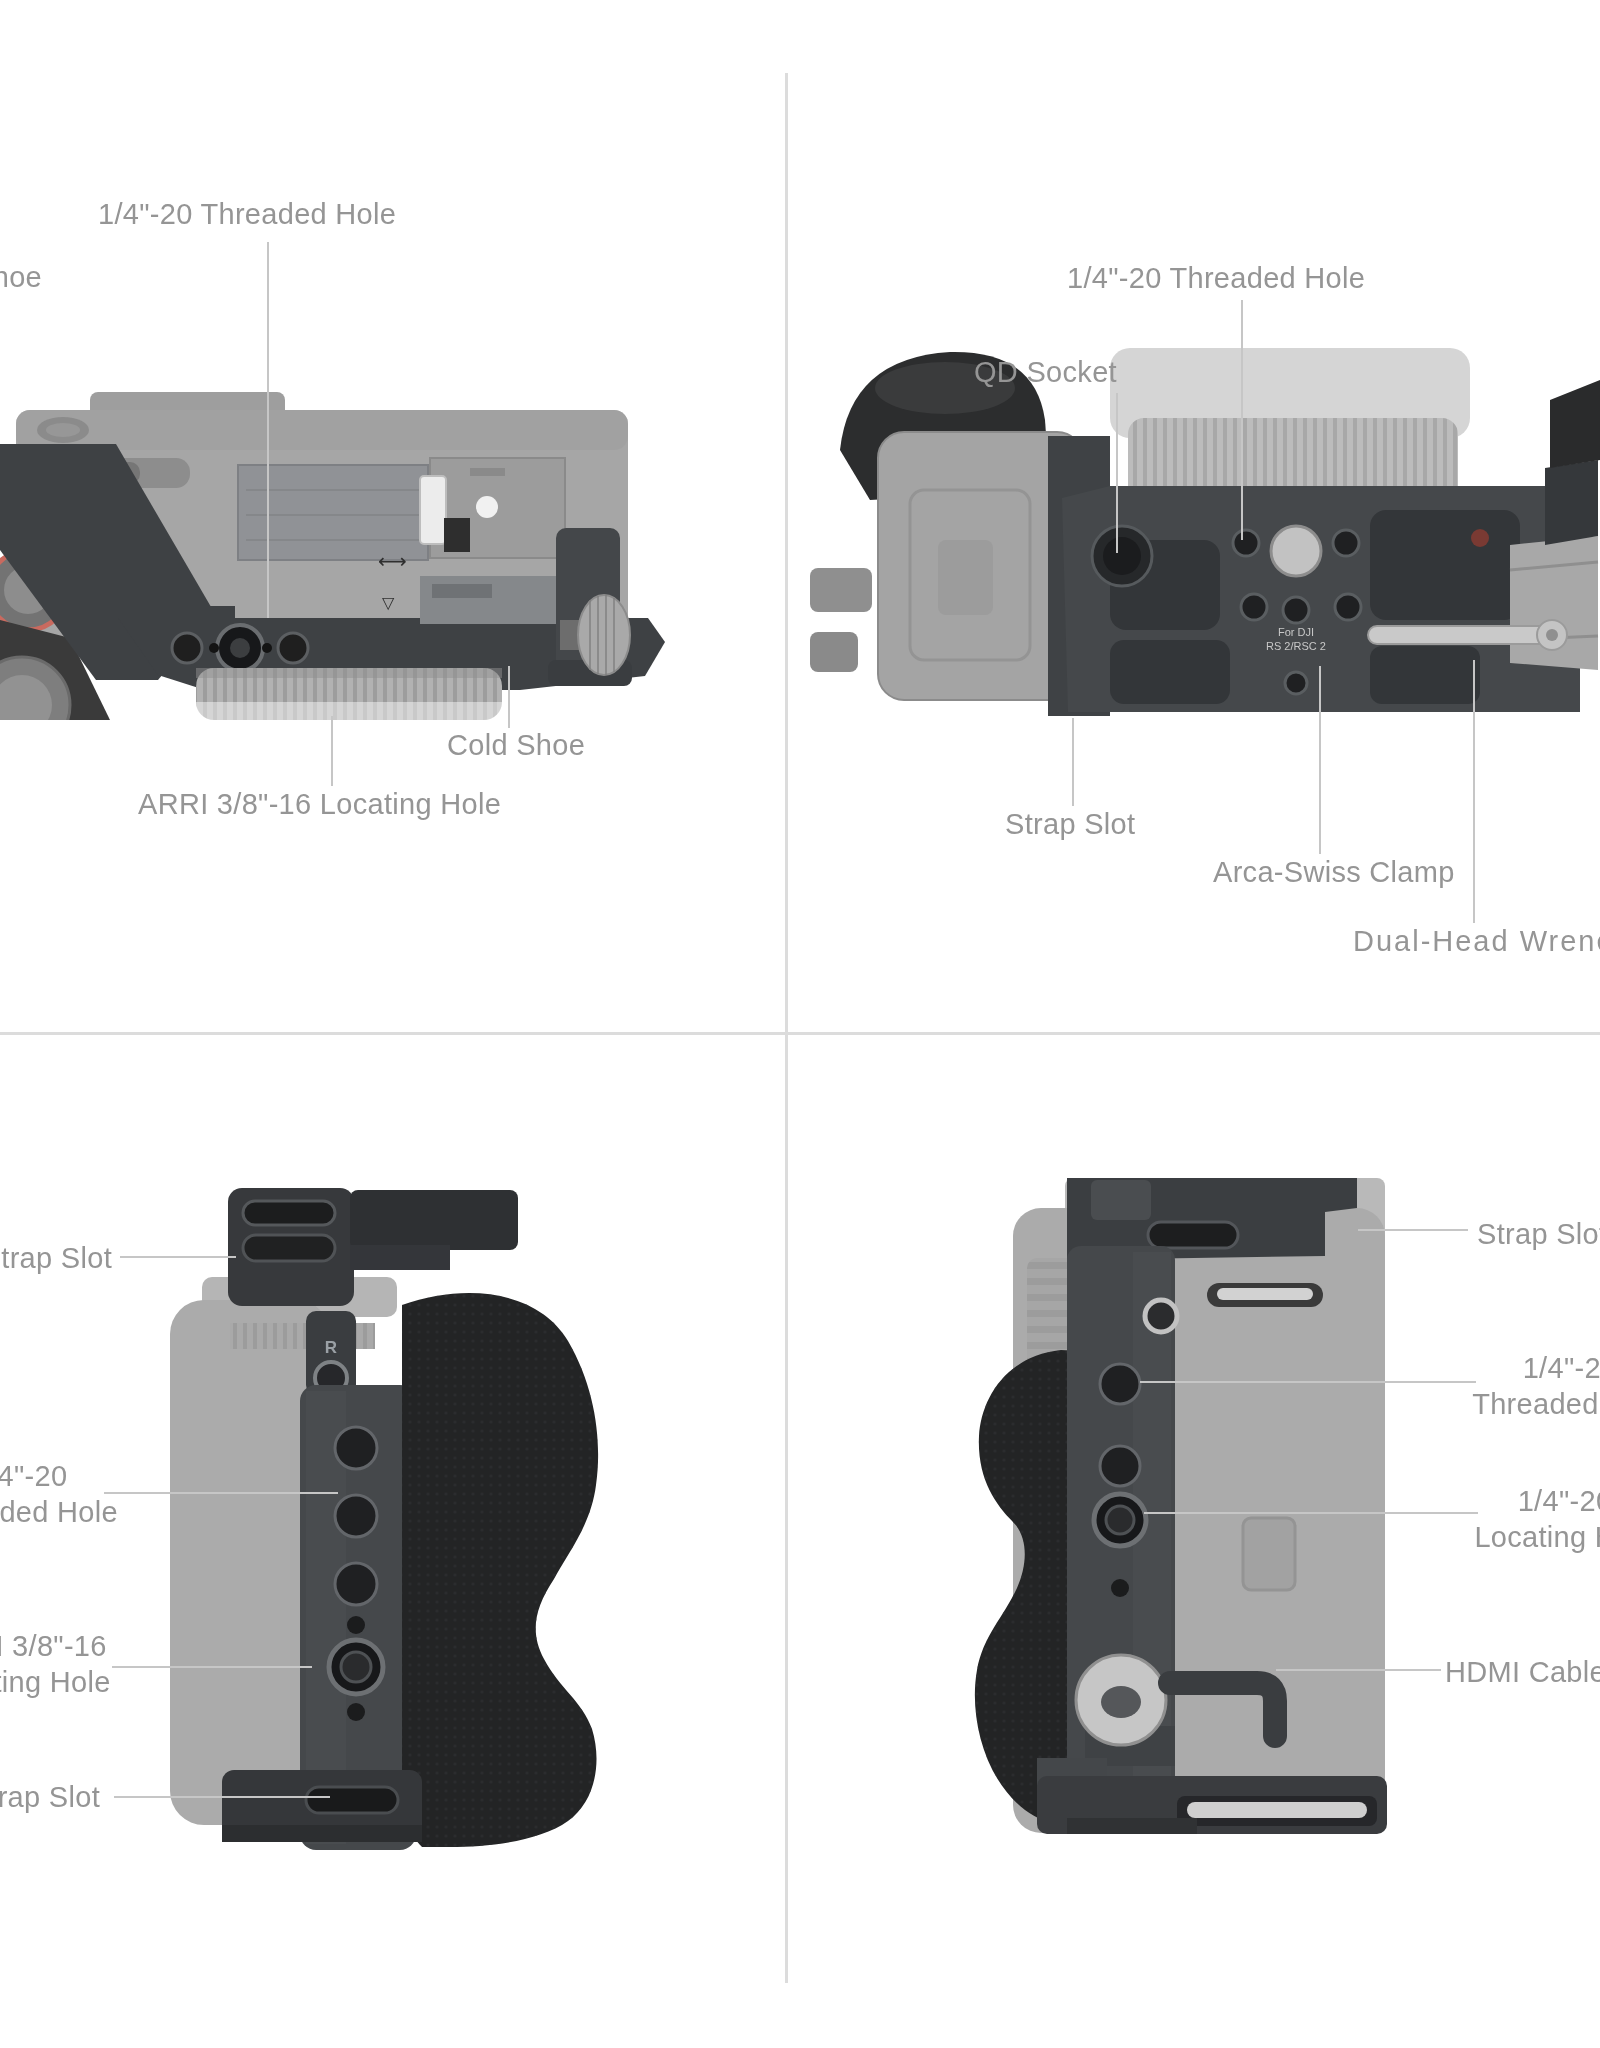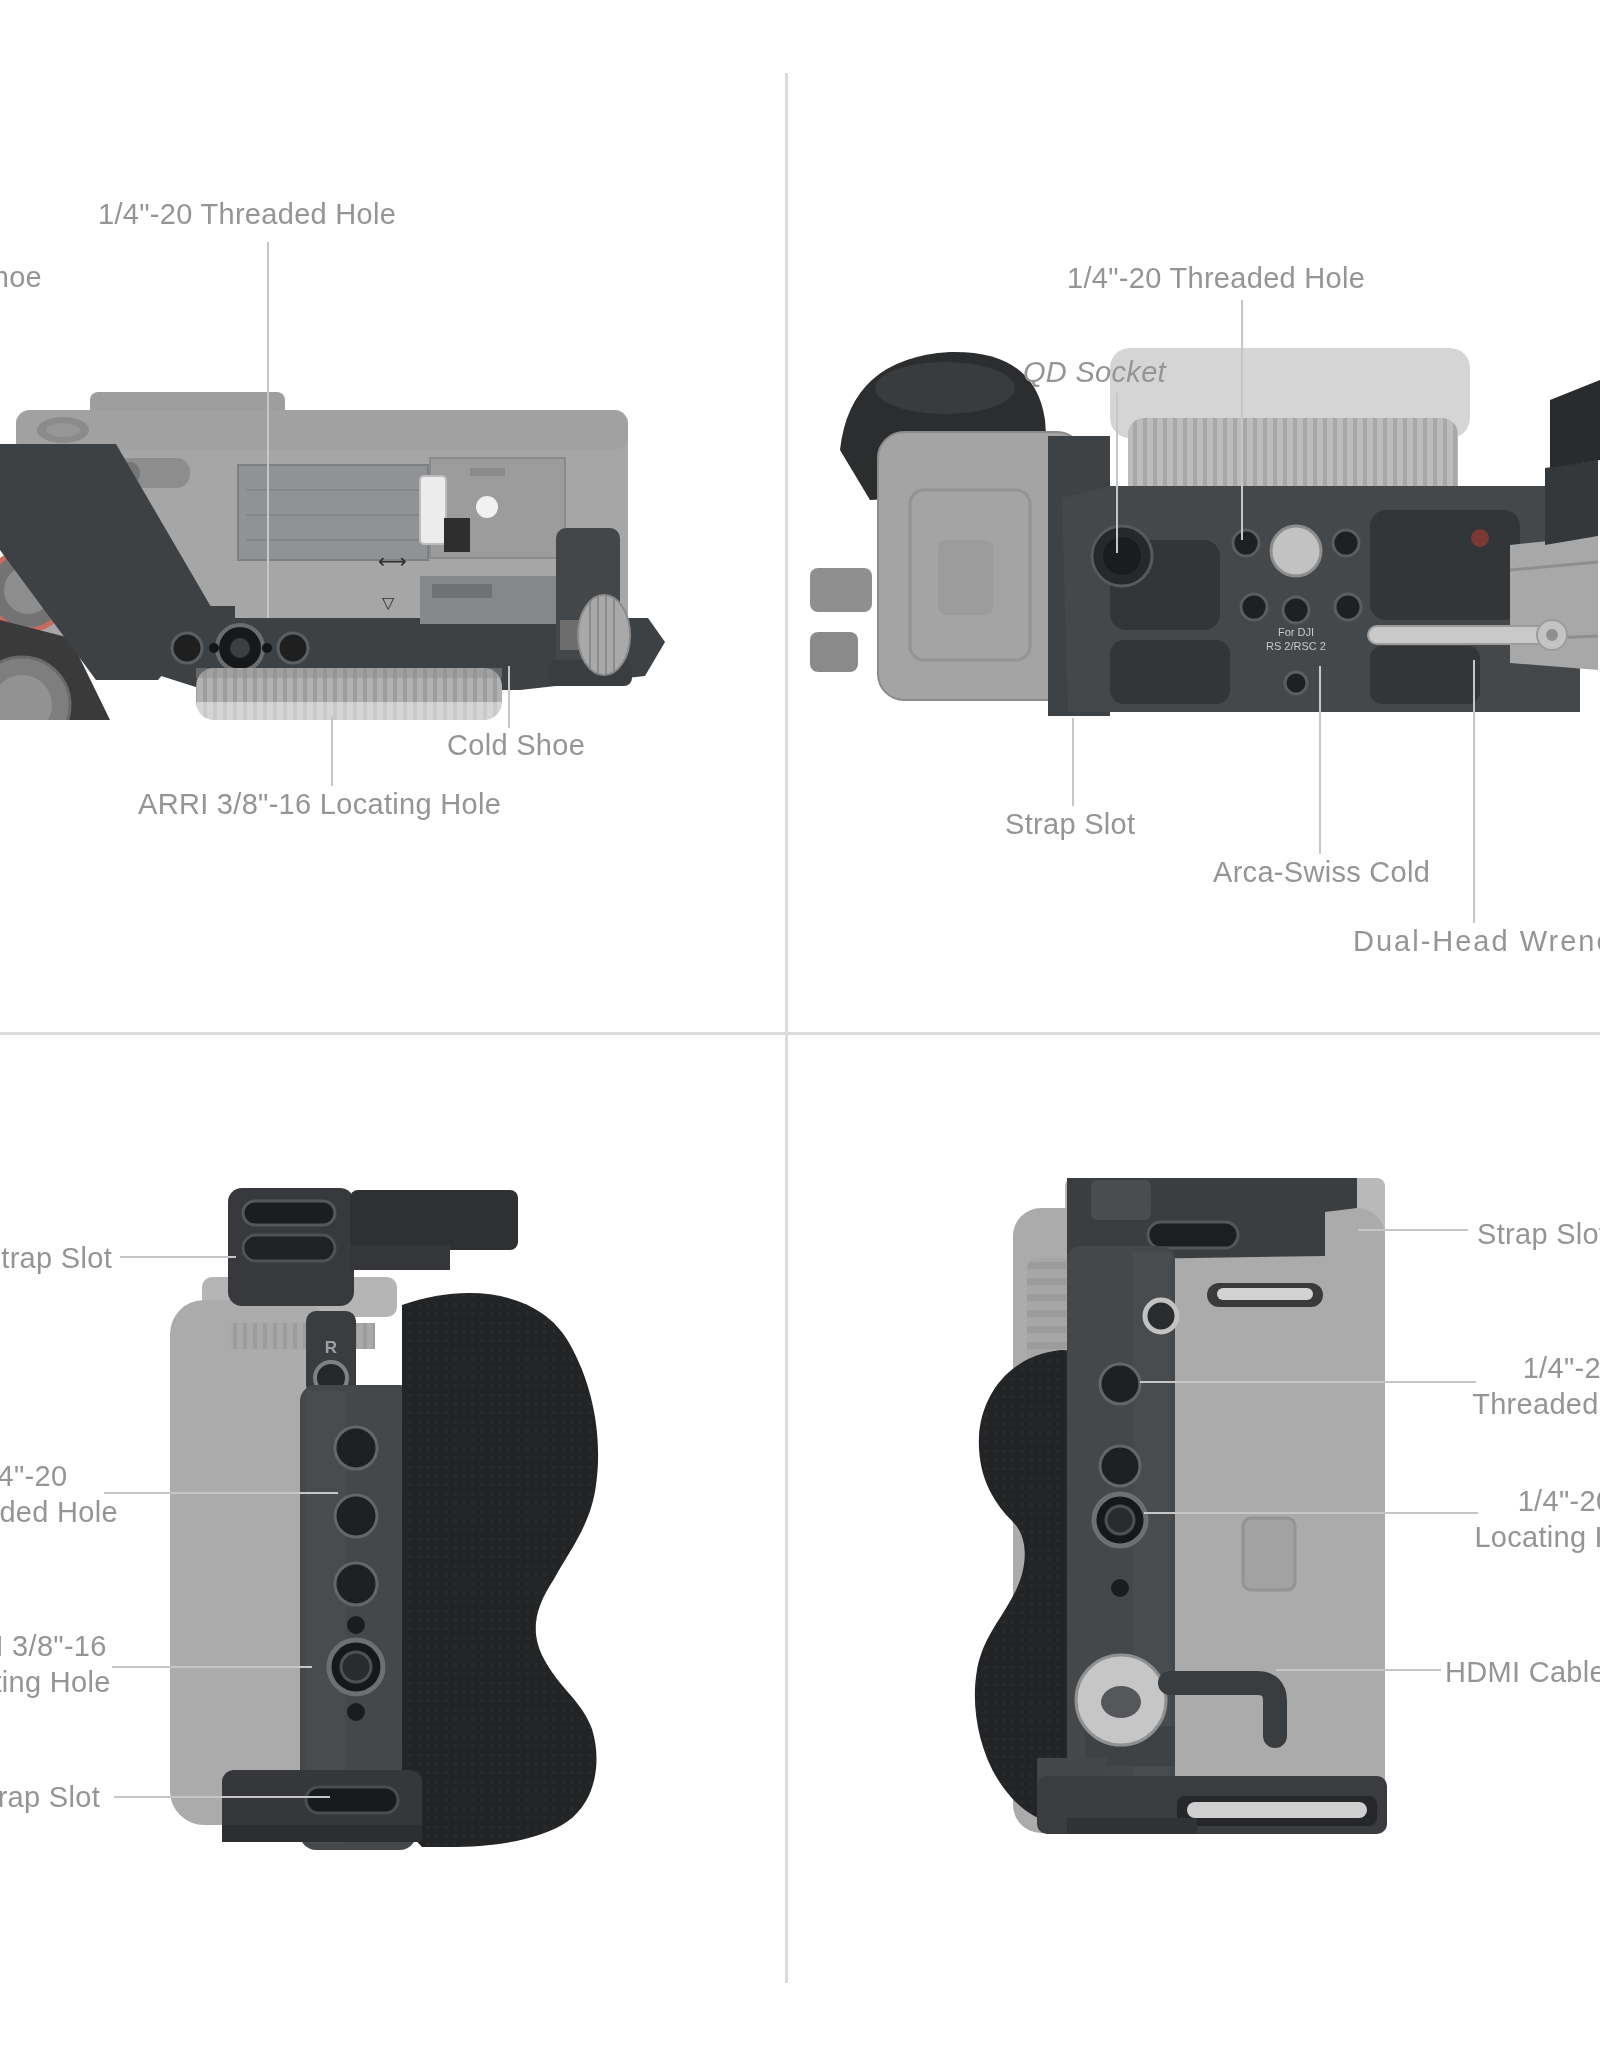--- a/index.html
+++ b/index.html
@@ -145,25 +145,25 @@
       <rect x="558" y="286" width="190" height="18" rx="9" fill="#c9c9c9" stroke="#9b9b9b" stroke-width="2"></rect>
       <circle cx="742" cy="295" r="15" fill="#c4c4c4" stroke="#9b9b9b" stroke-width="2"></circle>
       <circle cx="742" cy="295" r="6" fill="#8f8f8f"></circle>
       <path d="M735,128 L788,120 L788,196 L735,205 Z" fill="#35383b"></path>
       <path d="M740,60 L790,40 L790,120 L740,128 Z" fill="#2a2b2c"></path>
     </g>
   </svg>
 
   <div class="callout nowrap" style="left:1067px;top:260px;">1/4"-20 Threaded Hole</div>
   <div class="leader-v" style="left:1241px;top:300px;height:240px;"></div>
-  <div class="callout nowrap" style="left:1023px;top:354px;font-style:italic;">QD Socket</div>
+  <div class="callout nowrap" style="left:974px;top:354px;">QD Socket</div>
   <div class="leader-v" style="left:1116px;top:393px;height:160px;"></div>
   <div class="callout nowrap" style="left:1005px;top:806px;">Strap Slot</div>
   <div class="leader-v" style="left:1072px;top:718px;height:88px;"></div>
-  <div class="callout nowrap" style="left:1213px;top:854px;">Arca-Swiss Cold</div>
+  <div class="callout nowrap" style="left:1213px;top:854px;">Arca-Swiss Clamp</div>
   <div class="leader-v" style="left:1319px;top:666px;height:188px;"></div>
   <div class="callout nowrap" style="left:1353px;top:923px;letter-spacing:2px;">Dual-Head Wrench</div>
   <div class="leader-v" style="left:1473px;top:660px;height:263px;"></div>
 
   <svg class="illus" style="left:110px;top:1185px;" width="500" height="670" viewBox="0 0 500 670">
     <defs>
       <pattern id="bldots" patternUnits="userSpaceOnUse" width="9" height="9">
         <circle cx="3" cy="3" r="1.6" fill="#303134"></circle>
       </pattern>
       <pattern id="blribs" patternUnits="userSpaceOnUse" width="10" height="26">

